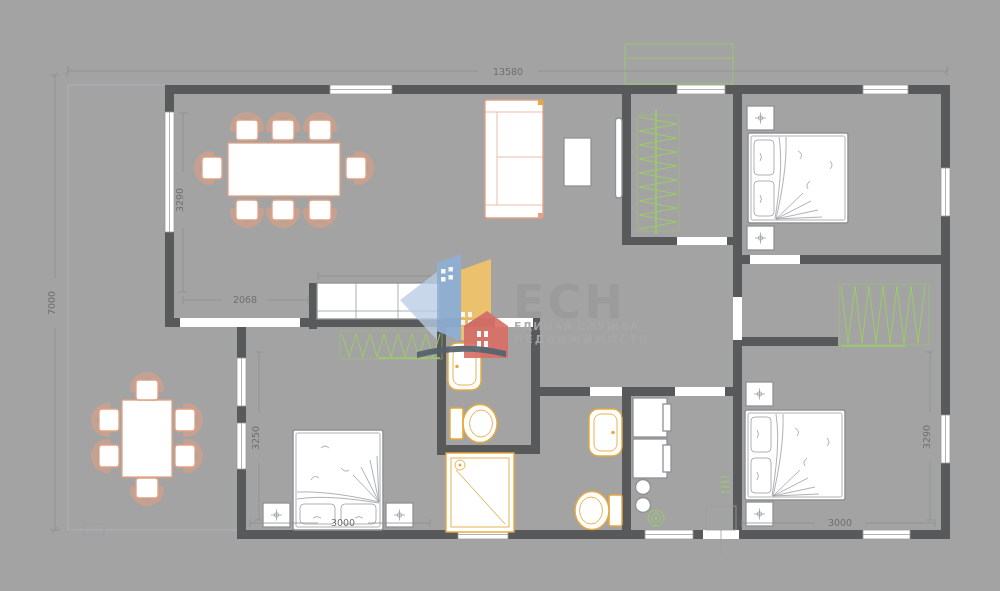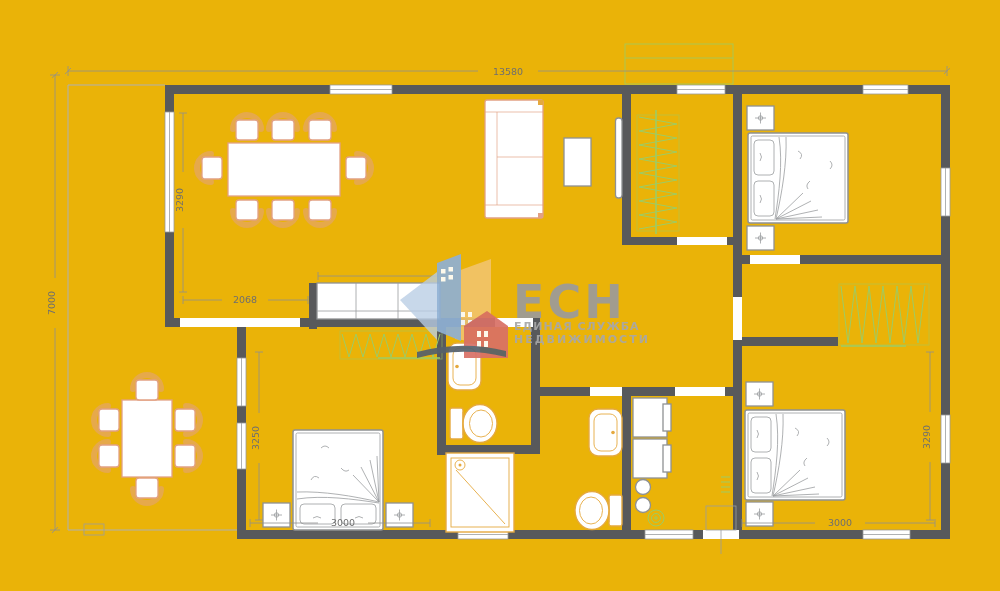--- a/index.html
+++ b/index.html
@@ -1,16 +1,16 @@
 <!DOCTYPE html>
 <html style="--wall: #58595b; --furniture-accent: #e2a184; --fixture-accent: #e5a93e; --wardrobe-green: #9ccc65; --sketch-gray: #8f9193; --dimension-text: #6f6f6f; --logo-text: #9b9b9b; --logo-blue: #8fb0d4; --logo-yellow: #f2c46a; --logo-red: #d97066;"><head>
 <meta charset="utf-8">
 <style>
   html,body{margin:0;padding:0;background:#fff;}
-  .stage{position:relative;width:1000px;height:591px;background:#eab308;overflow:hidden;
+  .stage{position:relative;width:1000px;height:591px;background:#a3a3a3;overflow:hidden;
          font-family:"DejaVu Sans",sans-serif;}
   svg{position:absolute;left:0;top:0;}
   .wall{fill:var(--wall);stroke:none;}
   .thin{fill:none;stroke:#9b9d9f;stroke-width:.8;}
   .thinl{fill:none;stroke:#aeb0b2;stroke-width:1;}
   .win{fill:#fff;stroke:#9b9b9b;stroke-width:.8;}
   .gap{fill:#fff;stroke:none;}
   .dim{stroke:#8f8f8f;stroke-width:.8;fill:none;}
   .dimtext{fill:var(--dimension-text);font-size:9.5px;text-anchor:middle;}
   .furn{fill:#fff;stroke:var(--furniture-accent);stroke-width:1.3;}

